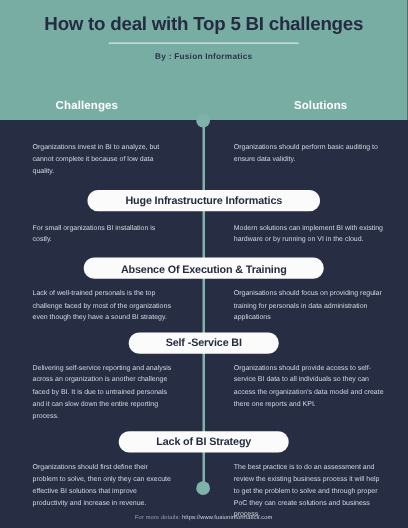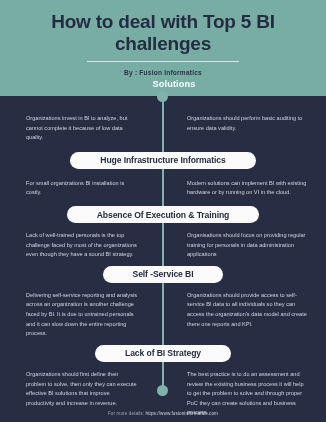--- a/index.html
+++ b/index.html
@@ -23,21 +23,21 @@
   .header {
     position: relative;
     width: 100%;
     height: 96px;
     background: #78ada4;
     padding-top: 11px;
   }
 
   .title {
     text-align: center;
-    font-size: 19px;
+    font-size: 15px;
     font-weight: bold;
     color: #252c42;
     letter-spacing: -0.2px;
     line-height: 1.15;
     padding: 0 10px;
   }
 
   .title-rule {
     width: 152px;
     height: 1px;
@@ -173,20 +173,21 @@
 <body>
 
 <div class="poster">
 
   <div class="header">
     <div class="title">How to deal with Top 5 BI challenges</div>
     <div class="title-rule"></div>
     <div class="byline">By : Fusion Informatics</div>
 
     <div class="col-heads">
+      <div class="col-head left">Challenges</div>
       <div class="col-head right">Solutions</div>
     </div>
   </div>
 
   <div class="spine"></div>
   <div class="spine-dot top"></div>
   <div class="spine-dot bottom"></div>
 
   <div class="body">
 

